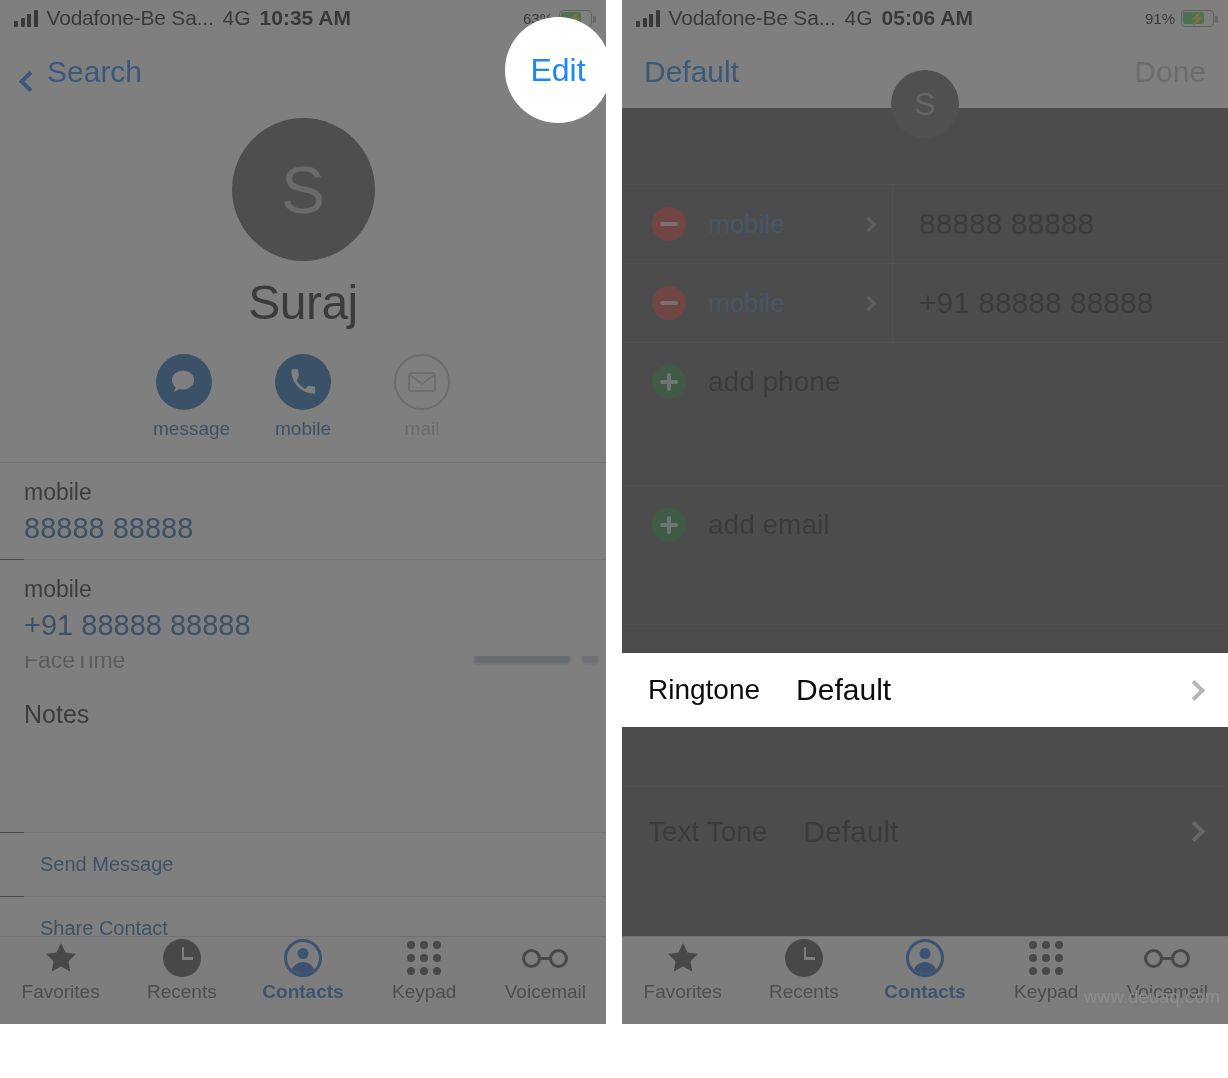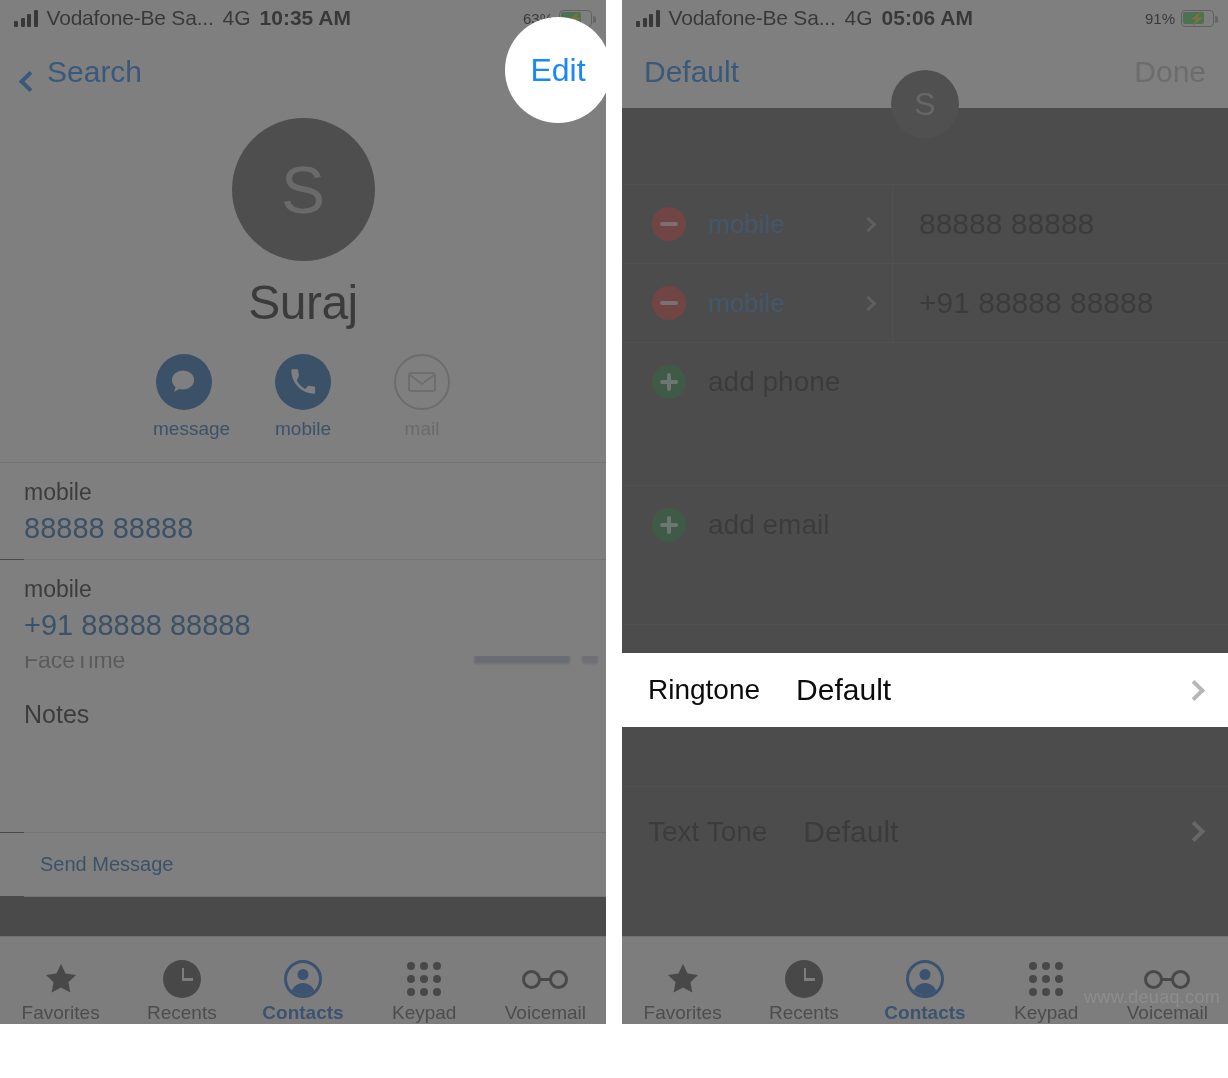--- a/index.html
+++ b/index.html
@@ -84,21 +84,21 @@
   .ghost-row .gright2 { position:absolute; right:8px; top:-6px; width:16px; height:14px;
                         background:rgba(30,60,110,.28); border-radius:2px; filter:blur(1px); }
 
   .notes { background:#fff; padding:18px 24px; min-height:150px; }
   .notes-label { font-size:25px; color:#0d0d0d; }
 
   .link-row { background:#fff; padding:20px 40px; font-size:20px; color:#0b5ca8; cursor:pointer; }
 
   
   .tabbar { position:absolute; left:0; right:0; bottom:0; height:88px; background:#f7f7f7;
-            border-top:1px solid #cfcfcf; display:flex; align-items:flex-end; z-index:6; }
+            border-top:1px solid #cfcfcf; display:flex; align-items:flex-start; z-index:6; }
   .tab { flex:1; text-align:center; cursor:pointer; }
   .tab-ico { height:42px; display:flex; align-items:center; justify-content:center; }
   .tab-lbl { font-size:19px; color:#4a4a4a; margin-top:2px; }
   .tab.active .tab-lbl { color:#0b63c8; font-weight:bold; }
 
   .star { width:38px; height:38px; }
   .clockico { width:38px; height:38px; border-radius:50%; background:#3a3a3a; position:relative; }
   .clockico::before { content:""; position:absolute; left:50%; top:8px; width:2.6px; height:12px;
                       background:#f7f7f7; }
   .clockico::after { content:""; position:absolute; left:50%; top:18px; width:11px; height:2.6px;
@@ -248,20 +248,21 @@
       <div class="gright2"></div>
     </div>
 
     <div class="notes">
       <div class="notes-label">Notes</div>
     </div>
 
     <div class="sep inset"></div>
     <div class="link-row">Send Message</div>
     <div class="sep inset"></div>
+    <div class="link-row">Share Contact</div>
 
     <div class="tabbar">
       <div class="tab">
         <div class="tab-ico">
           <svg class="star" viewBox="0 0 24 24">
               <path fill="#3a3a3a" d="M12 2.5l2.9 6 6.6.9-4.8 4.6 1.2 6.5L12 17.4 6.1 20.5l1.2-6.5L2.5 9.4l6.6-.9z"></path>
             </svg>
         </div>
         <div class="tab-lbl">Favorites</div>
       </div>

